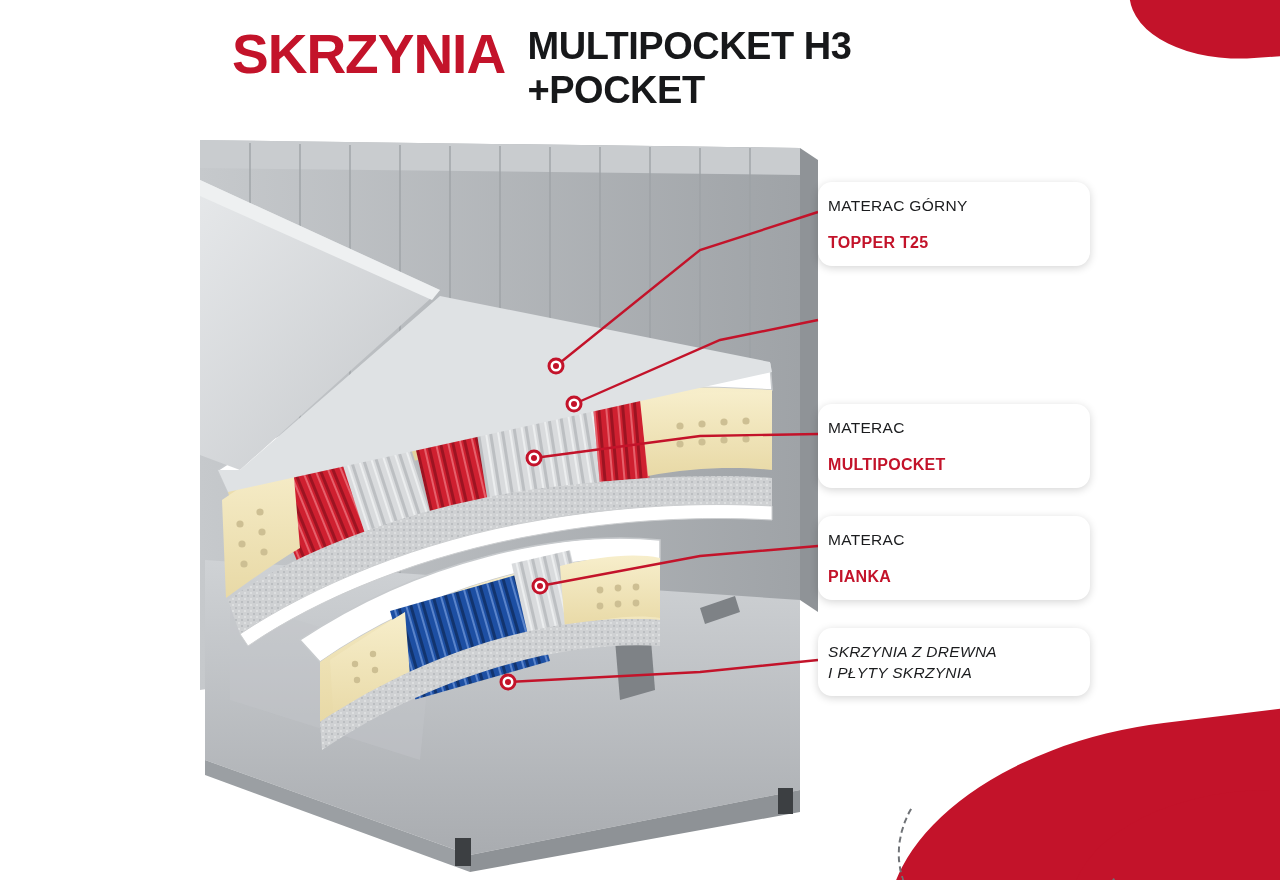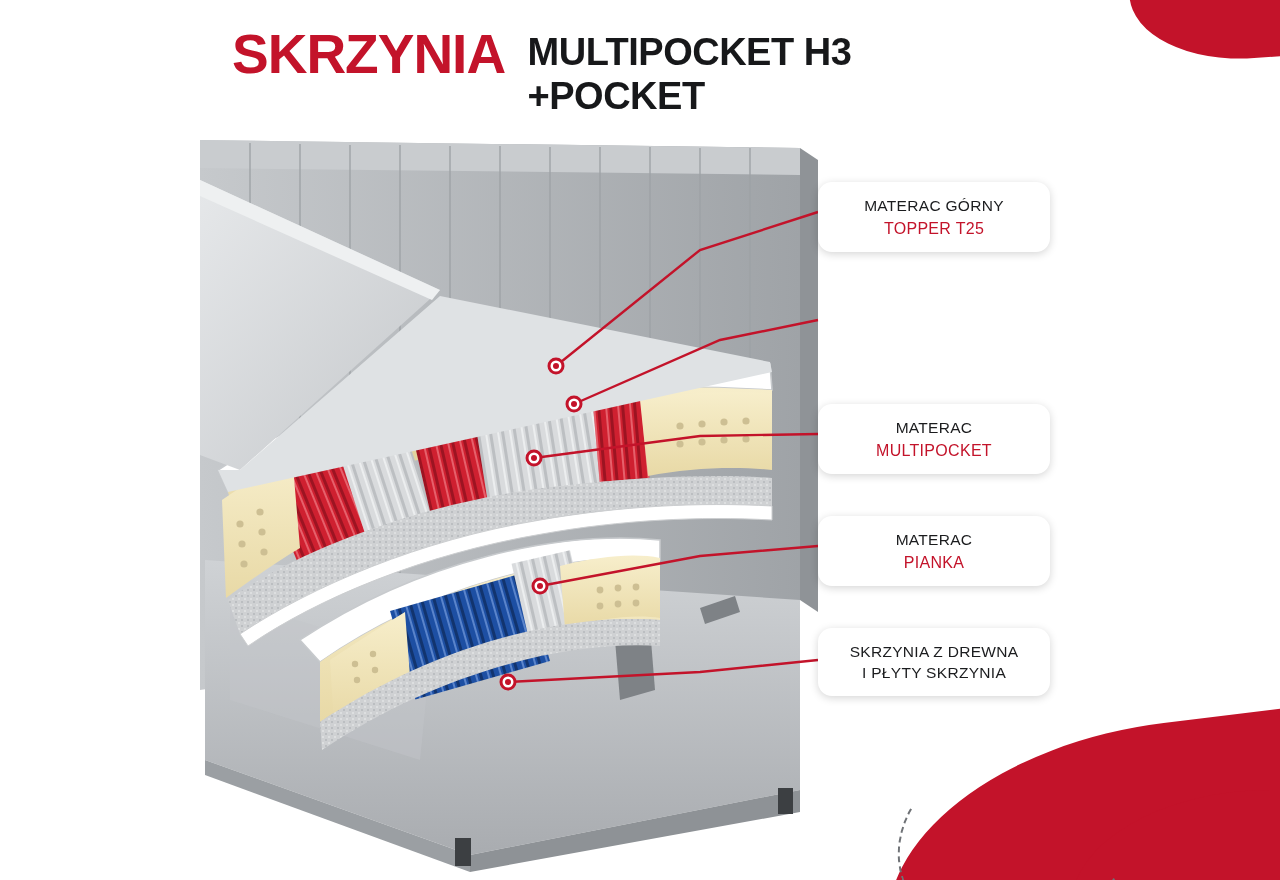--- a/index.html
+++ b/index.html
@@ -75,59 +75,59 @@
     color: #c3132a;
     letter-spacing: -1px;
     line-height: 60px;
     display: inline-block;
     vertical-align: top;
   }
   .heading .h-sub {
     display: inline-block;
     vertical-align: top;
     margin-left: 18px;
-    margin-top: 6px;
     font-size: 38px;
     font-weight: bold;
     color: #17181a;
     line-height: 44px;
     letter-spacing: -0.5px;
     max-width: 400px;
   }
 
   
   .callout {
     position: absolute;
     background: #ffffff;
     border-radius: 14px;
     box-shadow: 0 2px 9px rgba(0,0,0,0.17);
-    width: 232px;
+    width: 272px;
     padding: 13px 10px;
-    text-align: center;
+    text-align: left;
     box-sizing: border-box;
   }
   .callout .l1 {
     font-size: 15.5px;
     color: #1b1c1e;
     letter-spacing: 0.3px;
     line-height: 21px;
   }
   .callout .l2 {
     font-size: 16px;
-    font-weight: normal;
+    font-weight: bold;
     color: #c3132a;
     letter-spacing: 0.3px;
     line-height: 21px;
-    margin-top: 2px;
+    margin-top: 16px;
   }
   .callout.plain .l1,
   .callout.plain .l2 {
     color: #1b1c1e;
     font-weight: normal;
     font-size: 15.5px;
+    font-style: italic;
   }
 
   
   .layer {
     position: absolute;
     left: 0;
     top: 0;
     width: 1280px;
     height: 880px;
   }

